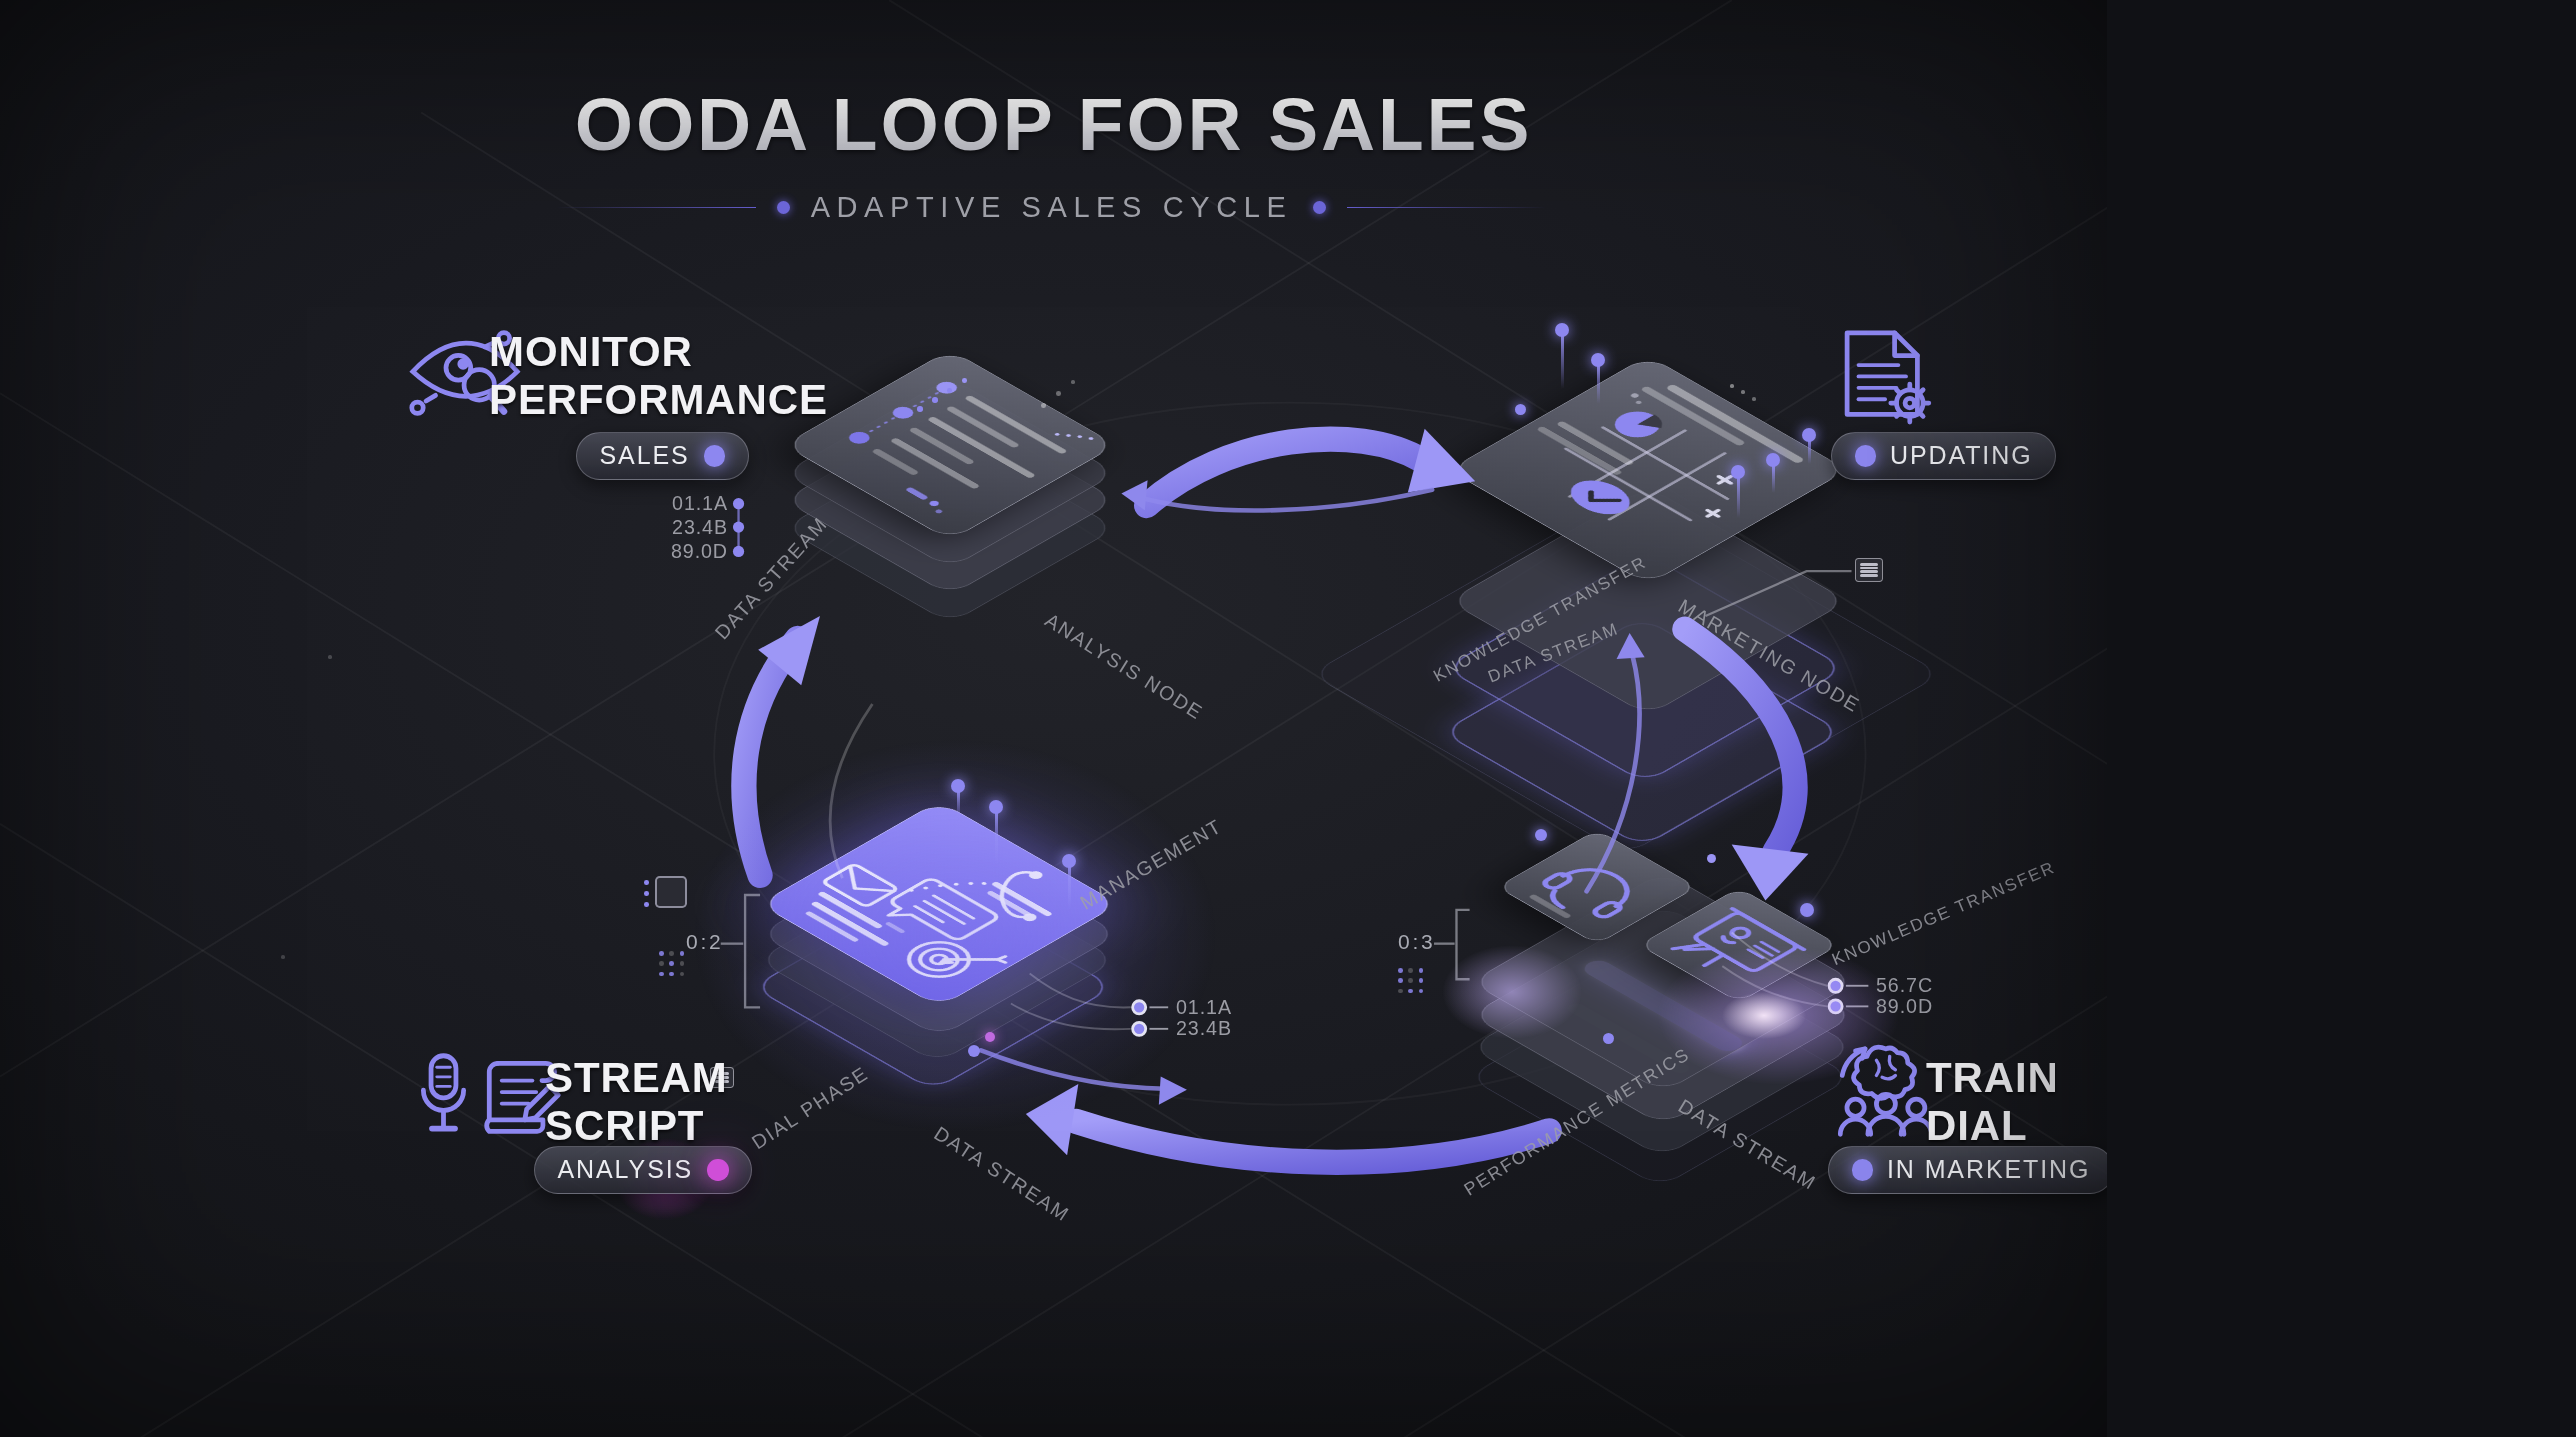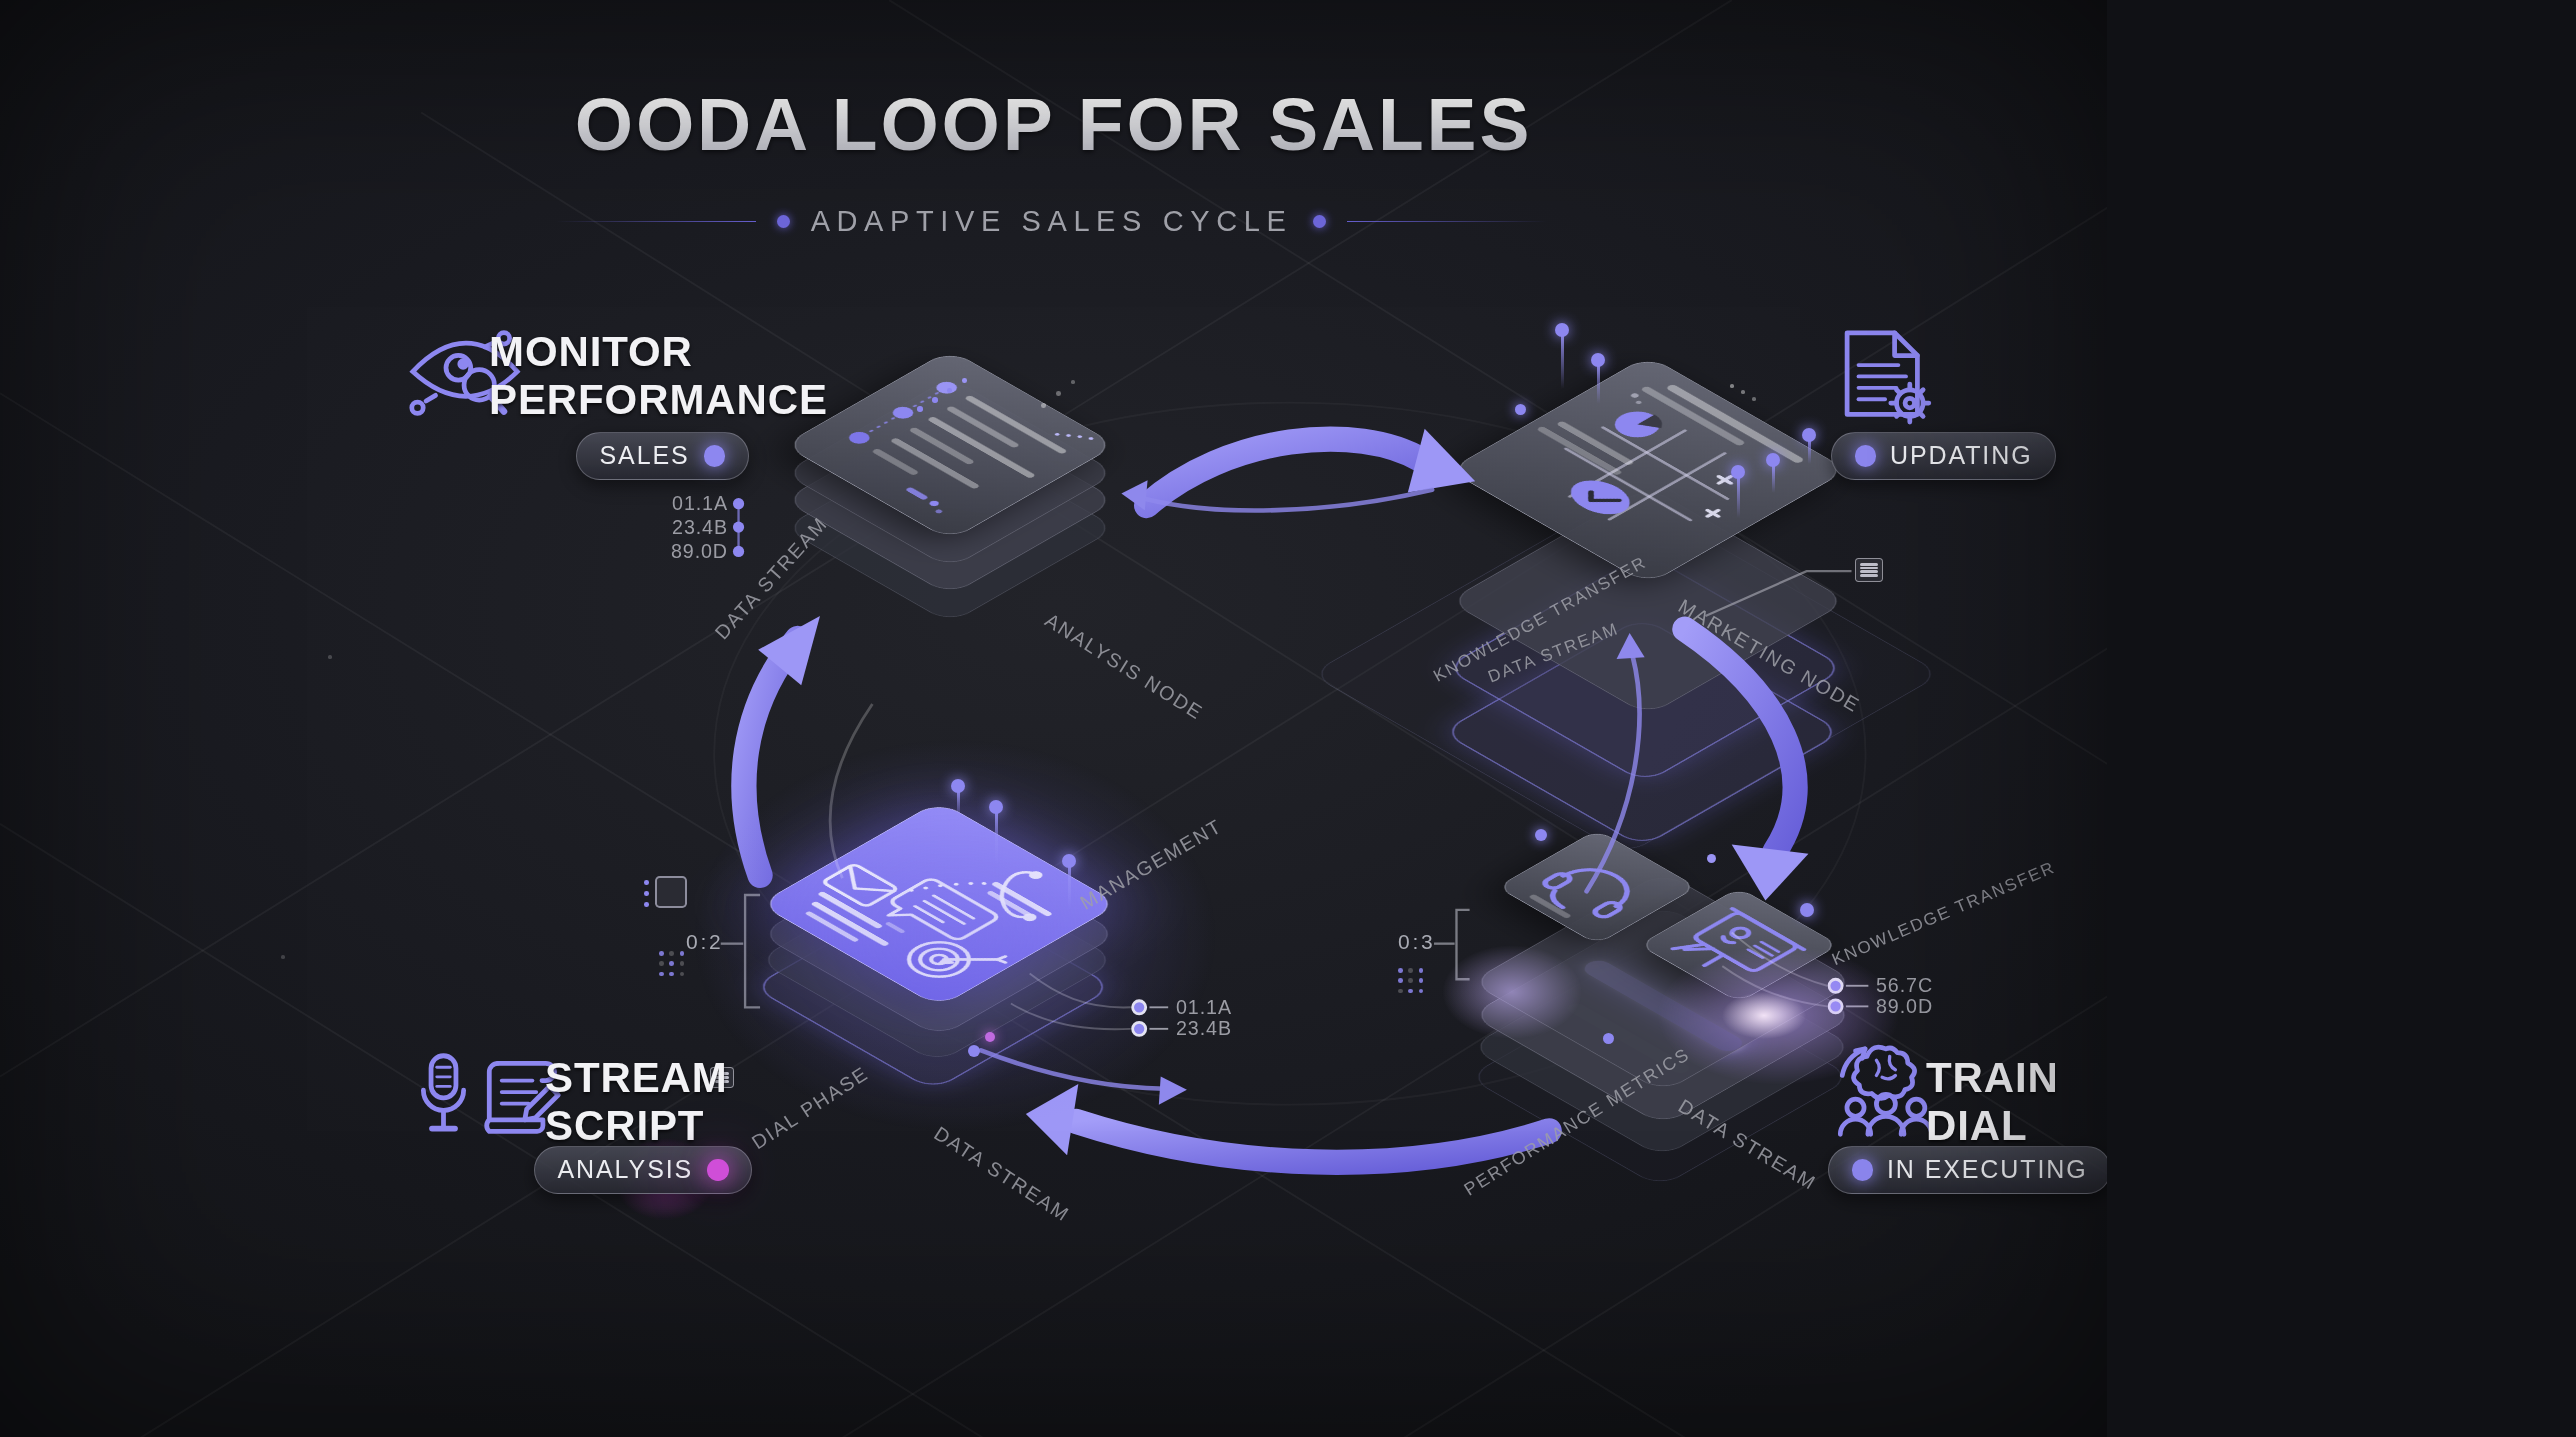--- a/index.html
+++ b/index.html
@@ -6,21 +6,21 @@
   .stage{position:relative;width:2107px;height:1438px;overflow:hidden;
     background:radial-gradient(1591px 889px at 50% 42%, #222329 0%, #1a1b21 55%, #141519 100%);
     font-family:"Liberation Sans", sans-serif;}
   .vignette{position:absolute;inset:0;box-shadow:inset 0 0 300px rgba(0,0,0,.6);z-index:40;pointer-events:none;}
 
   
   .title{position:absolute;top:81px;left:0;right:0;text-align:center;font-size:75px;font-weight:800;
     letter-spacing:2.8px;background:linear-gradient(180deg,#ffffff 20%,#b4b5bf 90%);
     -webkit-background-clip:text;background-clip:text;color:transparent;
     filter:drop-shadow(0 2.8px 2.8px rgba(0,0,0,.6));z-index:30;}
-  .subrow{position:absolute;top:191px;left:0;right:4px;display:flex;align-items:center;justify-content:center;gap:20.6px;z-index:30;margin-top:14px;}
+  .subrow{position:absolute;top:191px;left:0;right:4px;display:flex;align-items:center;justify-content:center;gap:20.6px;z-index:30;}
   .sline{width:201px;height:1.9px;background:linear-gradient(90deg,rgba(108,100,220,0),rgba(108,100,220,.95));}
   .sline.r{transform:scaleX(-1);}
   .sdot{width:13px;height:13px;border-radius:50%;background:#6f68dd;box-shadow:0 0 9.4px rgba(120,112,240,.8);}
   .subtitle{font-size:29px;letter-spacing:6.6px;color:#a3a4ac;}
 
   
   .sttl{position:absolute;font-weight:700;font-size:42px;line-height:48px;letter-spacing:0.9px;color:#f2f2f5;
     text-shadow:0 1.9px 3.7px rgba(0,0,0,.7);z-index:30;}
   .sttl span{display:block;}
   .badge{position:absolute;display:inline-flex;align-items:center;gap:14px;padding:8.4px 22.5px;border-radius:935px;
@@ -333,21 +333,21 @@
       <path d="M43,98 a19,19 0 0 1 38,0"></path>
       <path d="M78,98 a16,16 0 0 1 32,0"></path>
     </g>
   </svg>
   <div class="sttl" style="left:1926px;top:1054px">
     <span>TRAIN</span>
     <span>DIAL</span>
   </div>
   <div class="badge" style="left:1828px;top:1146px">
     <span class="bdot purple"></span>
-    <span>IN EXECUTING</span>
+    <span>IN MARKETING</span>
   </div>
   <div class="counter" style="left:1398px;top:930px">0:3</div>
   <div class="metric" style="left:1876px;top:974px">56.7C</div>
   <div class="metric" style="left:1876px;top:995px">89.0D</div>
 
   <div class="stack">
     <div class="lyrW" style="left:1468px;top:966px;width:384px;height:221px;z-index:1">
         <div class="plane s290 g-outline"></div>
       </div>
     <div class="lyrW" style="left:1470px;top:936px;width:384px;height:221px;z-index:2">

